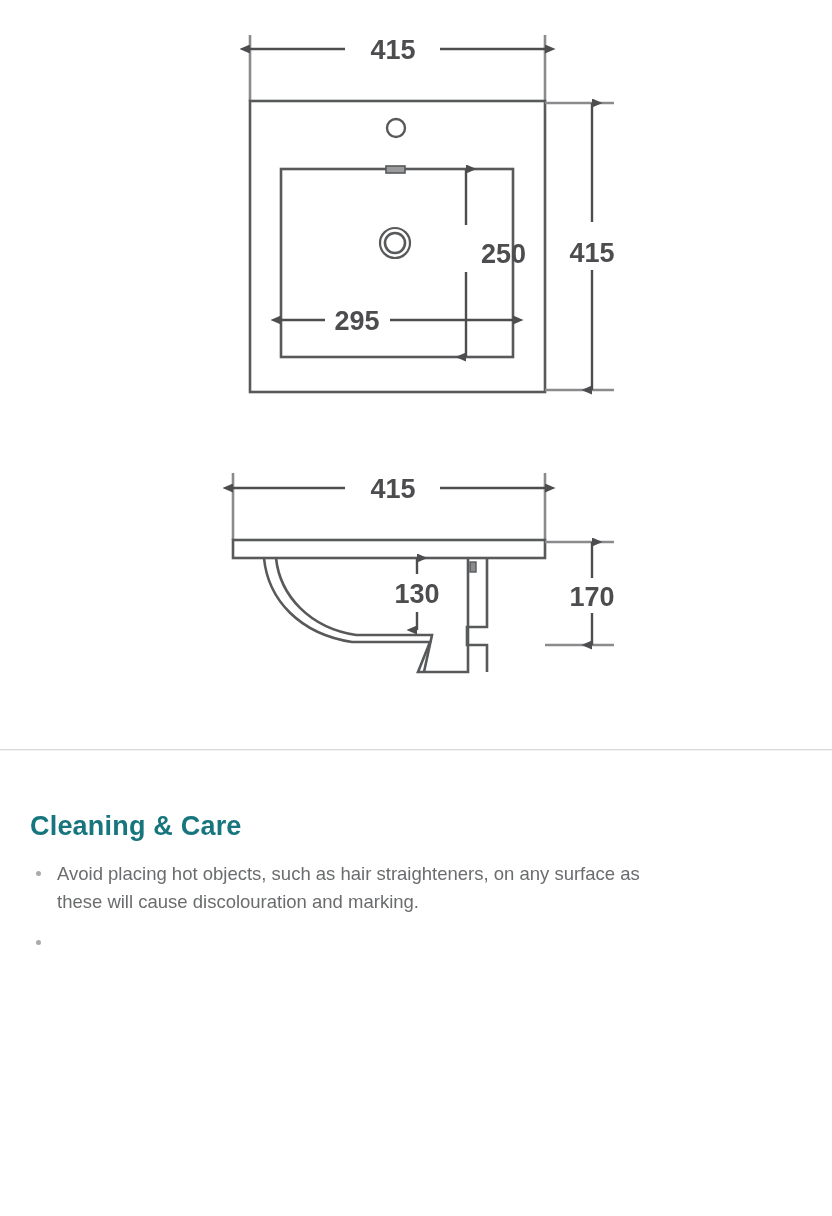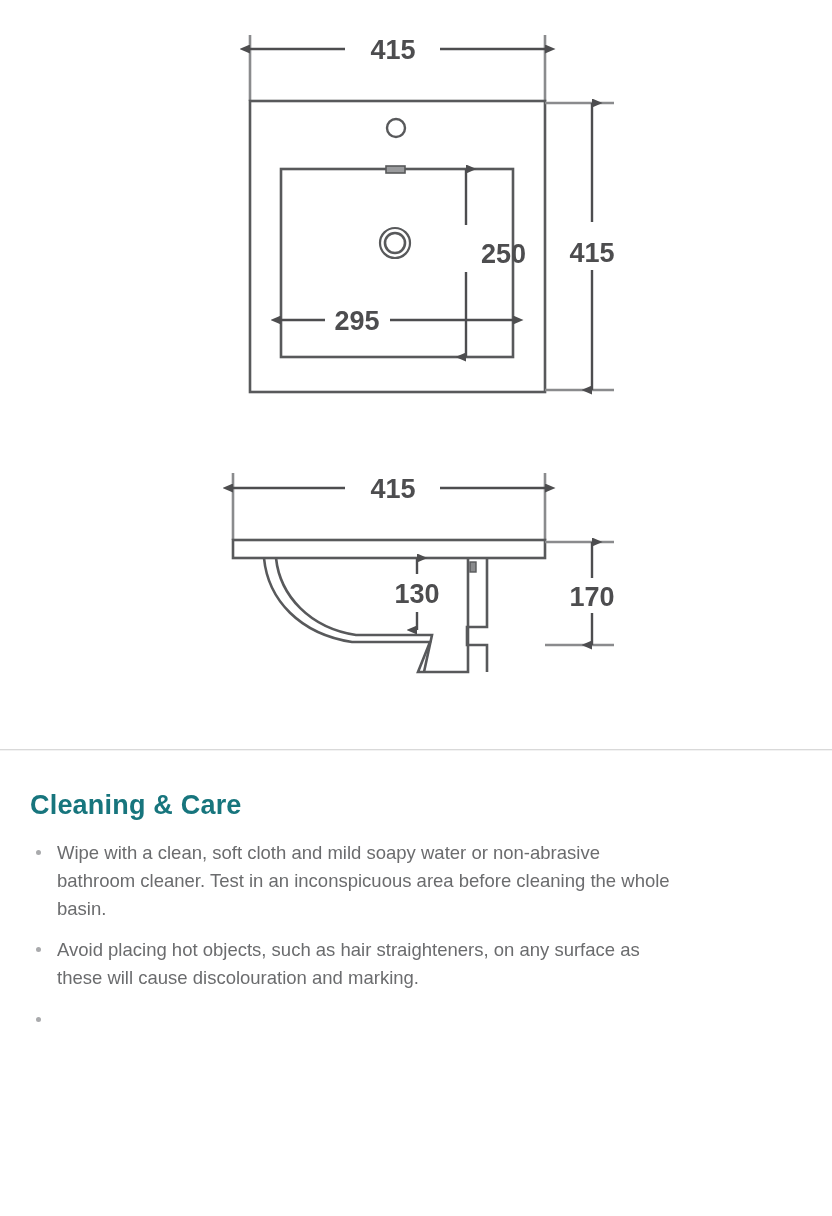--- a/index.html
+++ b/index.html
@@ -40,21 +40,21 @@
     width: 832px;
     height: 1px;
     background: #d9d9d9;
     border-bottom: 1px solid #f2f2f2;
   }
 
   
   #care-section {
     position: absolute;
     left: 0;
-    top: 760px;
+    top: 781px;
     width: 832px;
     padding: 0 30px;
     box-sizing: border-box;
   }
   #care-heading {
     margin: 0;
     padding-top: 30px;
     font-family: "Liberation Sans", sans-serif;
     font-size: 27px;
     font-weight: bold;
@@ -175,23 +175,19 @@
   </svg>
 </div>
 
 <div id="section-divider"></div>
 
 <div id="care-section">
   <h2 id="care-heading">Cleaning &amp; Care</h2>
   <ul id="care-list">
     <li>
       <span class="bullet-dot"></span>
-      <span>Wipe with a clean, soft cloth and mild soapy water or non-abrasive bathroom cleaner. Test in an inconspicuous area before cleaning the whole basin.</span>
-    </li>
-    <li>
-      <span class="bullet-dot"></span>
       <span>Avoid placing hot objects, such as hair straighteners, on any surface as these will cause discolouration and marking.</span>
     </li>
     <li>
       <span class="bullet-dot"></span>
     </li>
   </ul>
 </div>
 
 </body></html>

